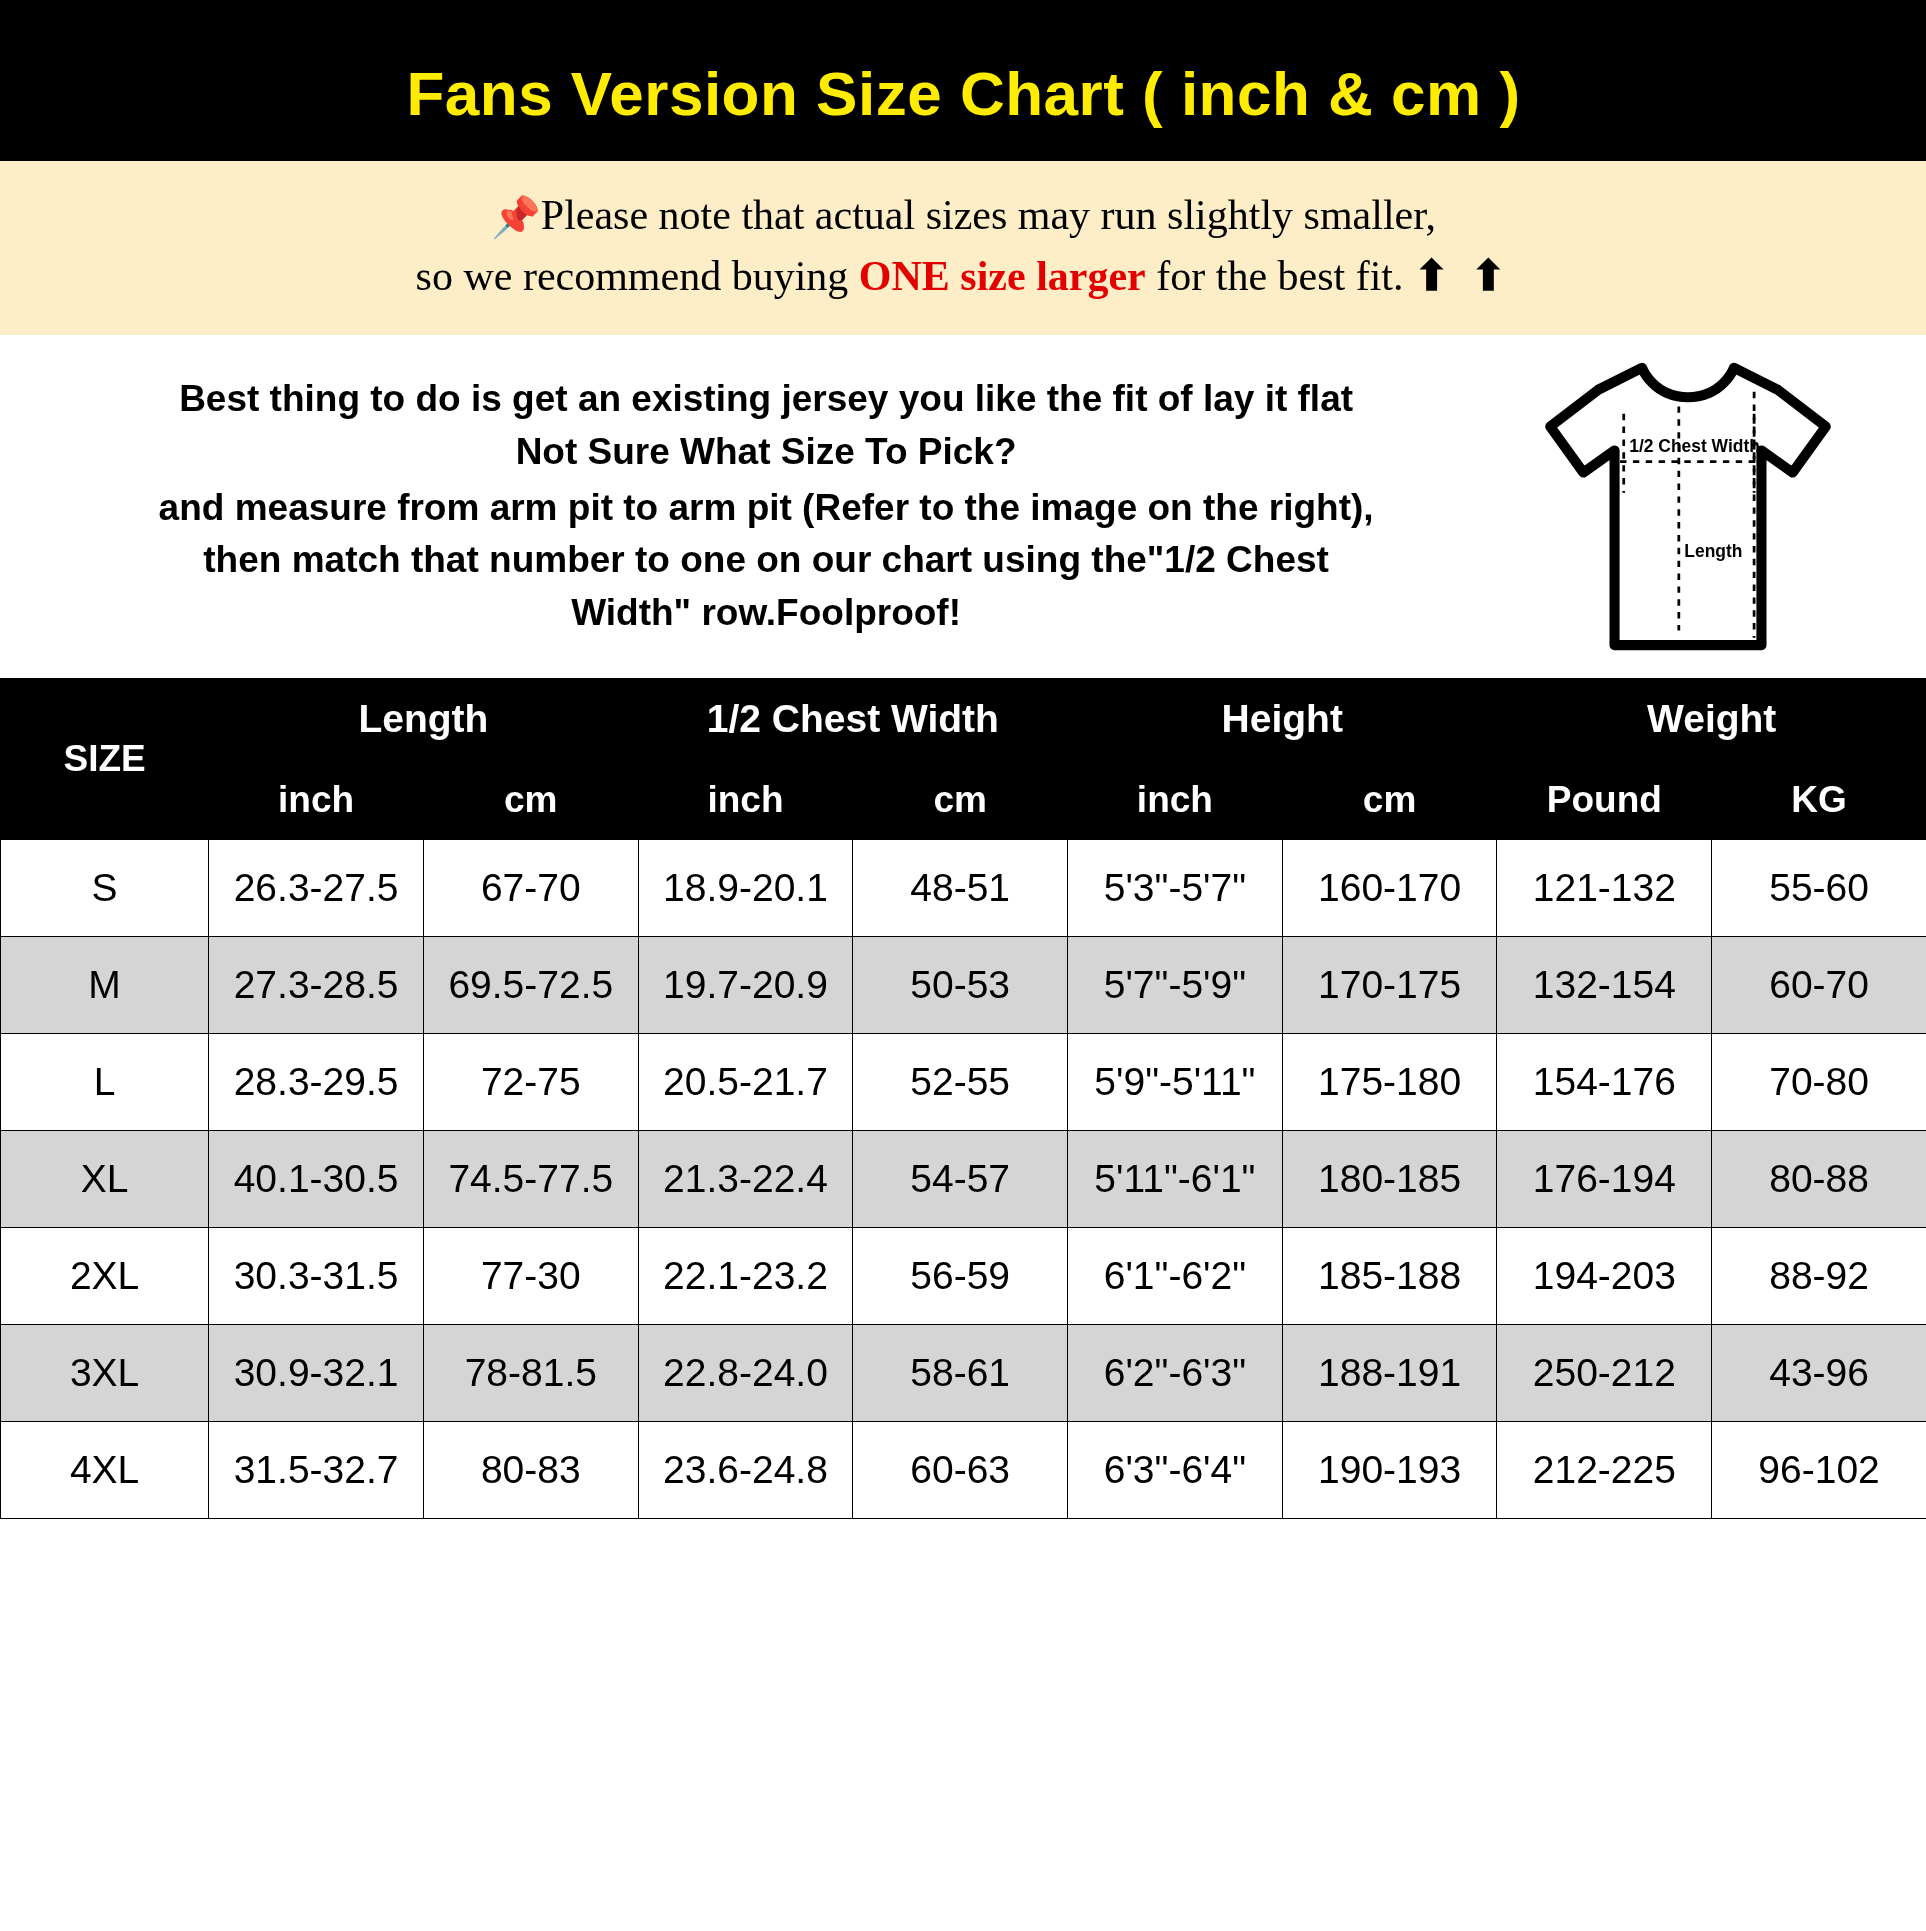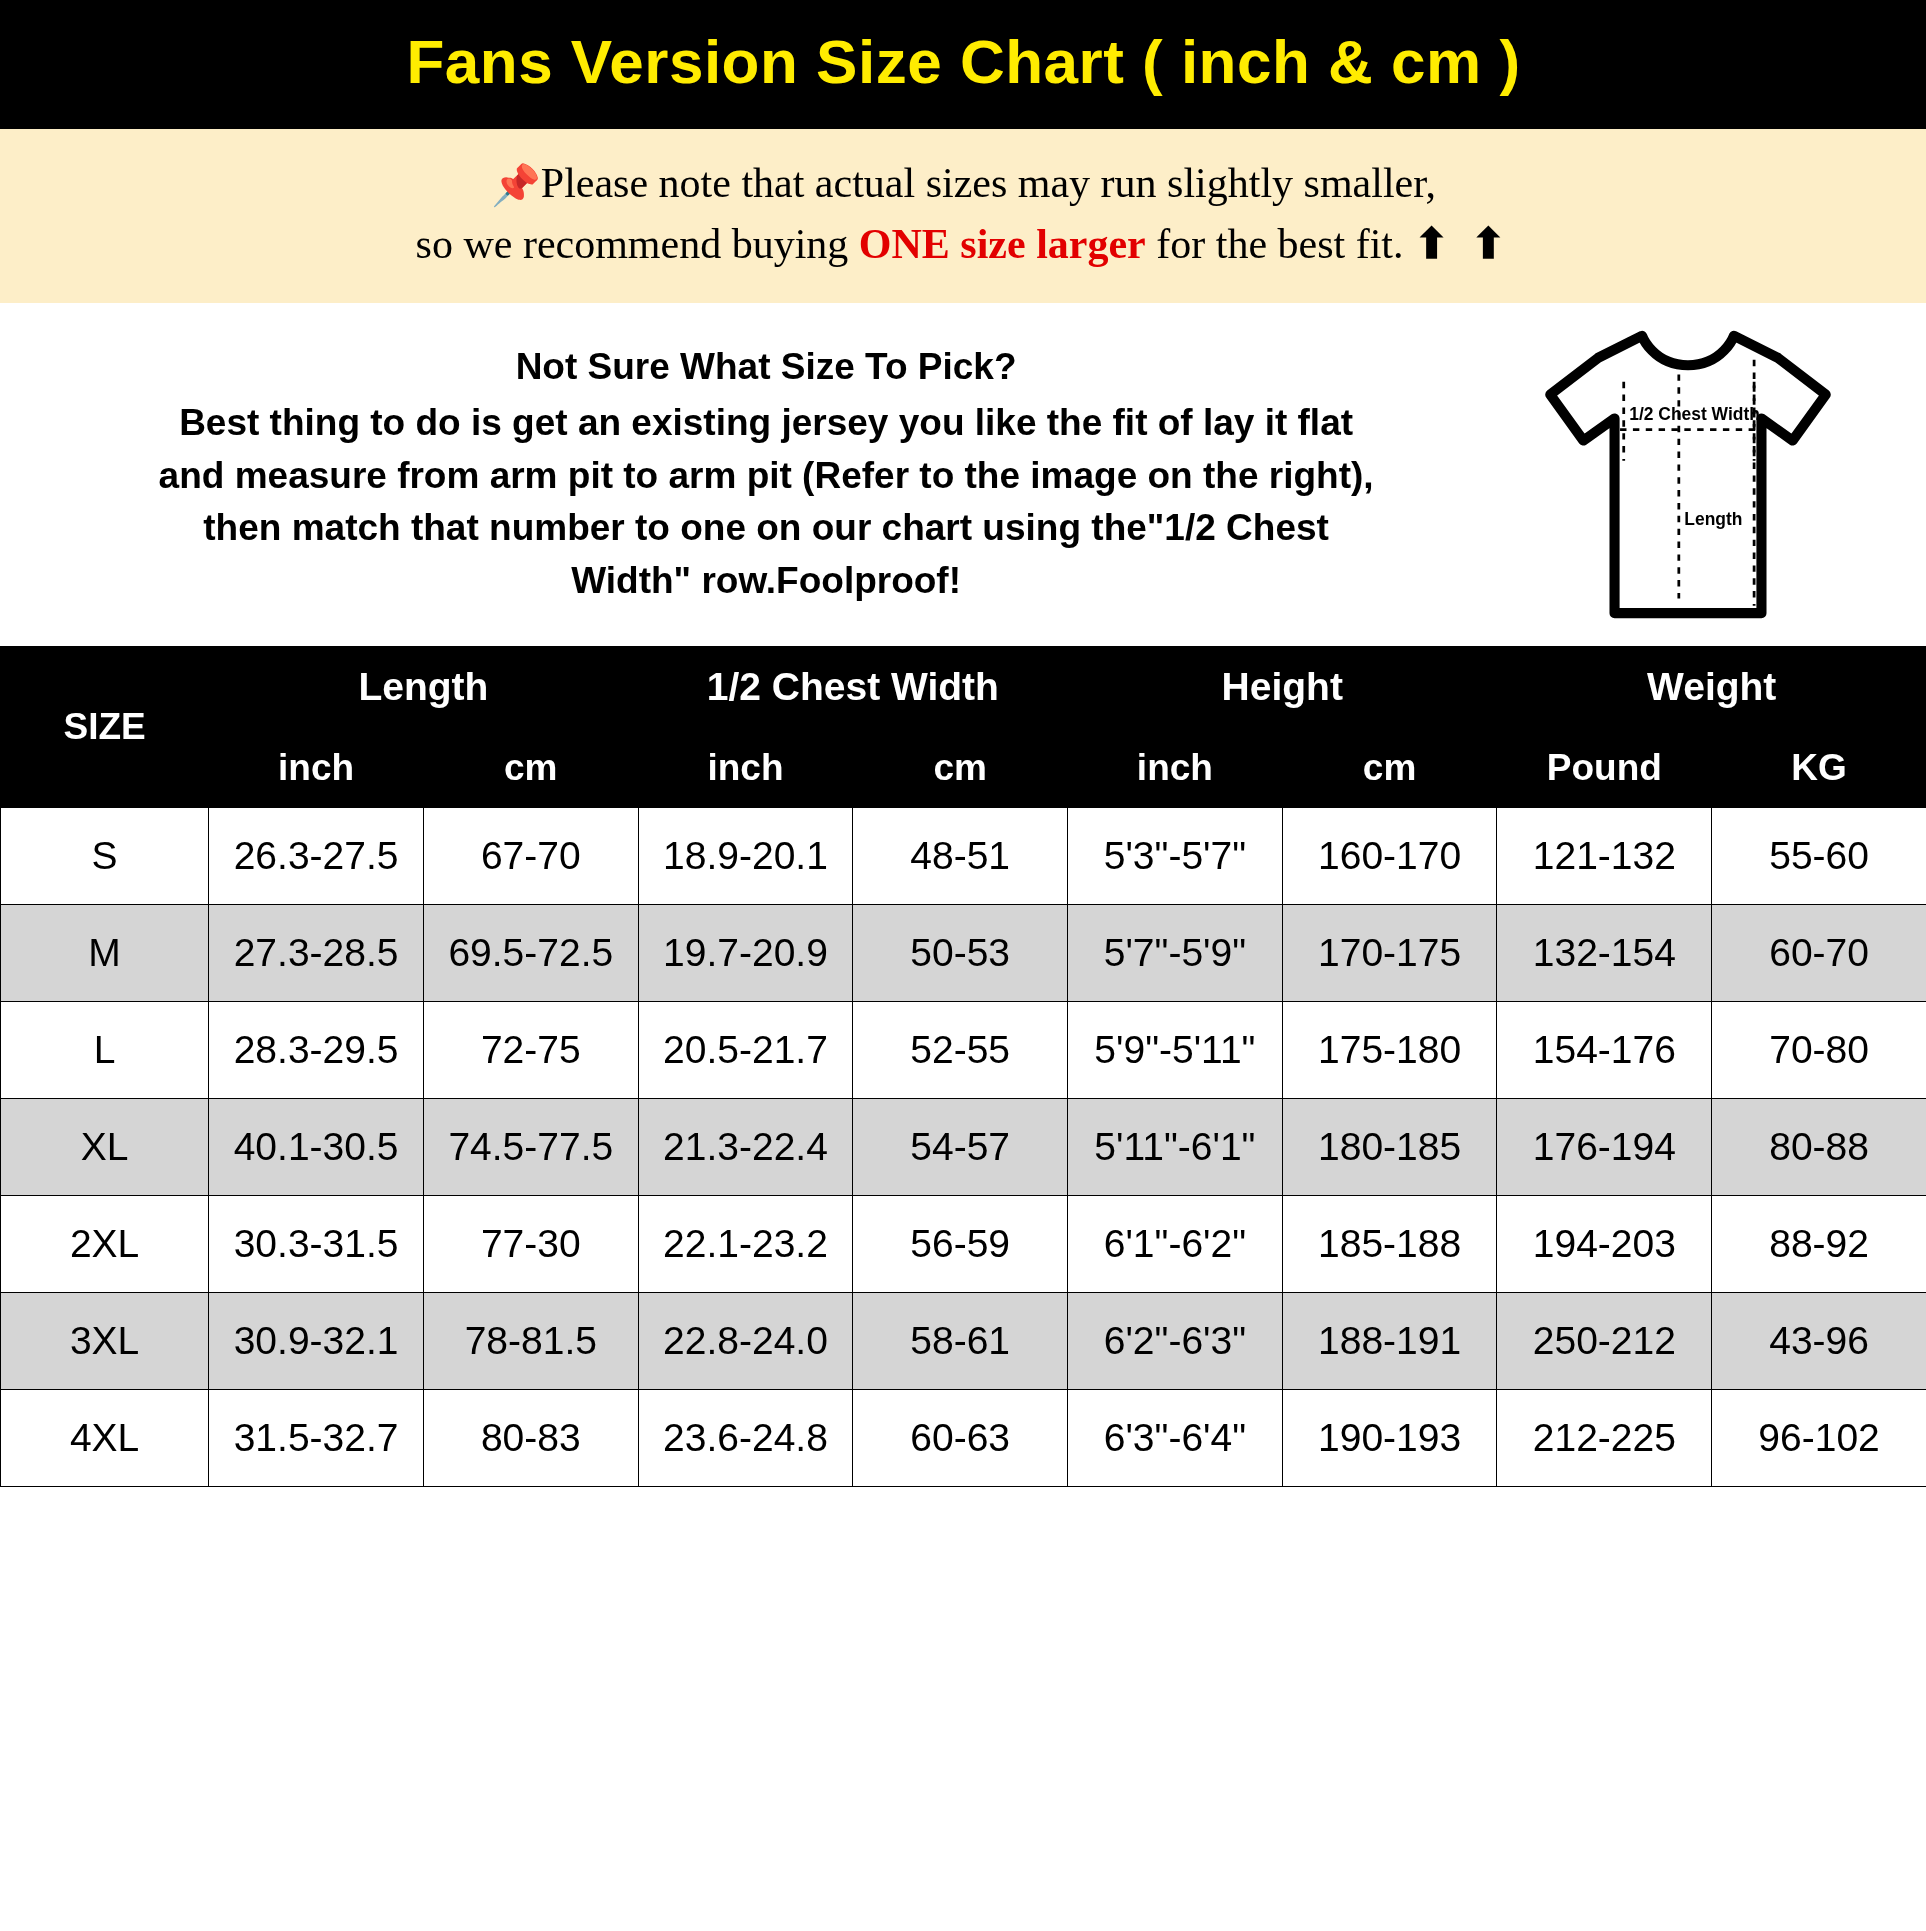--- a/index.html
+++ b/index.html
@@ -25,20 +25,21 @@
     box-sizing: border-box;
     padding: 27.5px 0 33px 0;
     text-align: center;
   }
   .title-bar .title {
     color: #ffec00;
     font-size: 62px;
     font-weight: bold;
     letter-spacing: 0.5px;
     line-height: 1.1;
+    margin-top: 32px;
   }
 
   
   .note-band {
     background: #fdeec8;
     width: 100%;
     box-sizing: border-box;
     padding: 24px 37px 27.5px 37px;
     text-align: center;
   }
@@ -148,22 +149,22 @@
     <div class="note-line">
       <span class="pin">📌</span><span>Please note that actual sizes may run slightly smaller,</span>
     </div>
     <div class="note-line">
       <span>so we recommend buying </span><span class="emph">ONE size larger</span><span> for the best fit. </span><span class="arrows">⬆ ⬆</span>
     </div>
   </div>
 
   <div class="help-section">
     <div class="help-text">
+      <div class="hl">Best thing to do is get an existing jersey you like the fit of lay it flat</div>
       <div class="hl first">Not Sure What Size To Pick?</div>
-      <div class="hl">Best thing to do is get an existing jersey you like the fit of lay it flat</div>
       <div class="hl">and measure from arm pit to arm pit (Refer to the image on the right),</div>
       <div class="hl">then match that number to one on our chart using the"1/2 Chest</div>
       <div class="hl">Width" row.Foolproof!</div>
     </div>
     <div class="shirt-wrap">
       <svg width="294" height="303" viewBox="0 0 320 330">
         <path d="M110 14 L62 38 L10 78 L46 128 L80 104 L80 316 L240 316 L240 104 L274 128 L310 78 L258 38 L210 14
                  C210 14 198 46 160 46 C122 46 110 14 110 14 Z" fill="#ffffff" stroke="#000000" stroke-width="11" stroke-linejoin="round"></path>
 
         <line x1="86" y1="116" x2="234" y2="116" stroke="#000" stroke-width="3" stroke-dasharray="7,7"></line>

